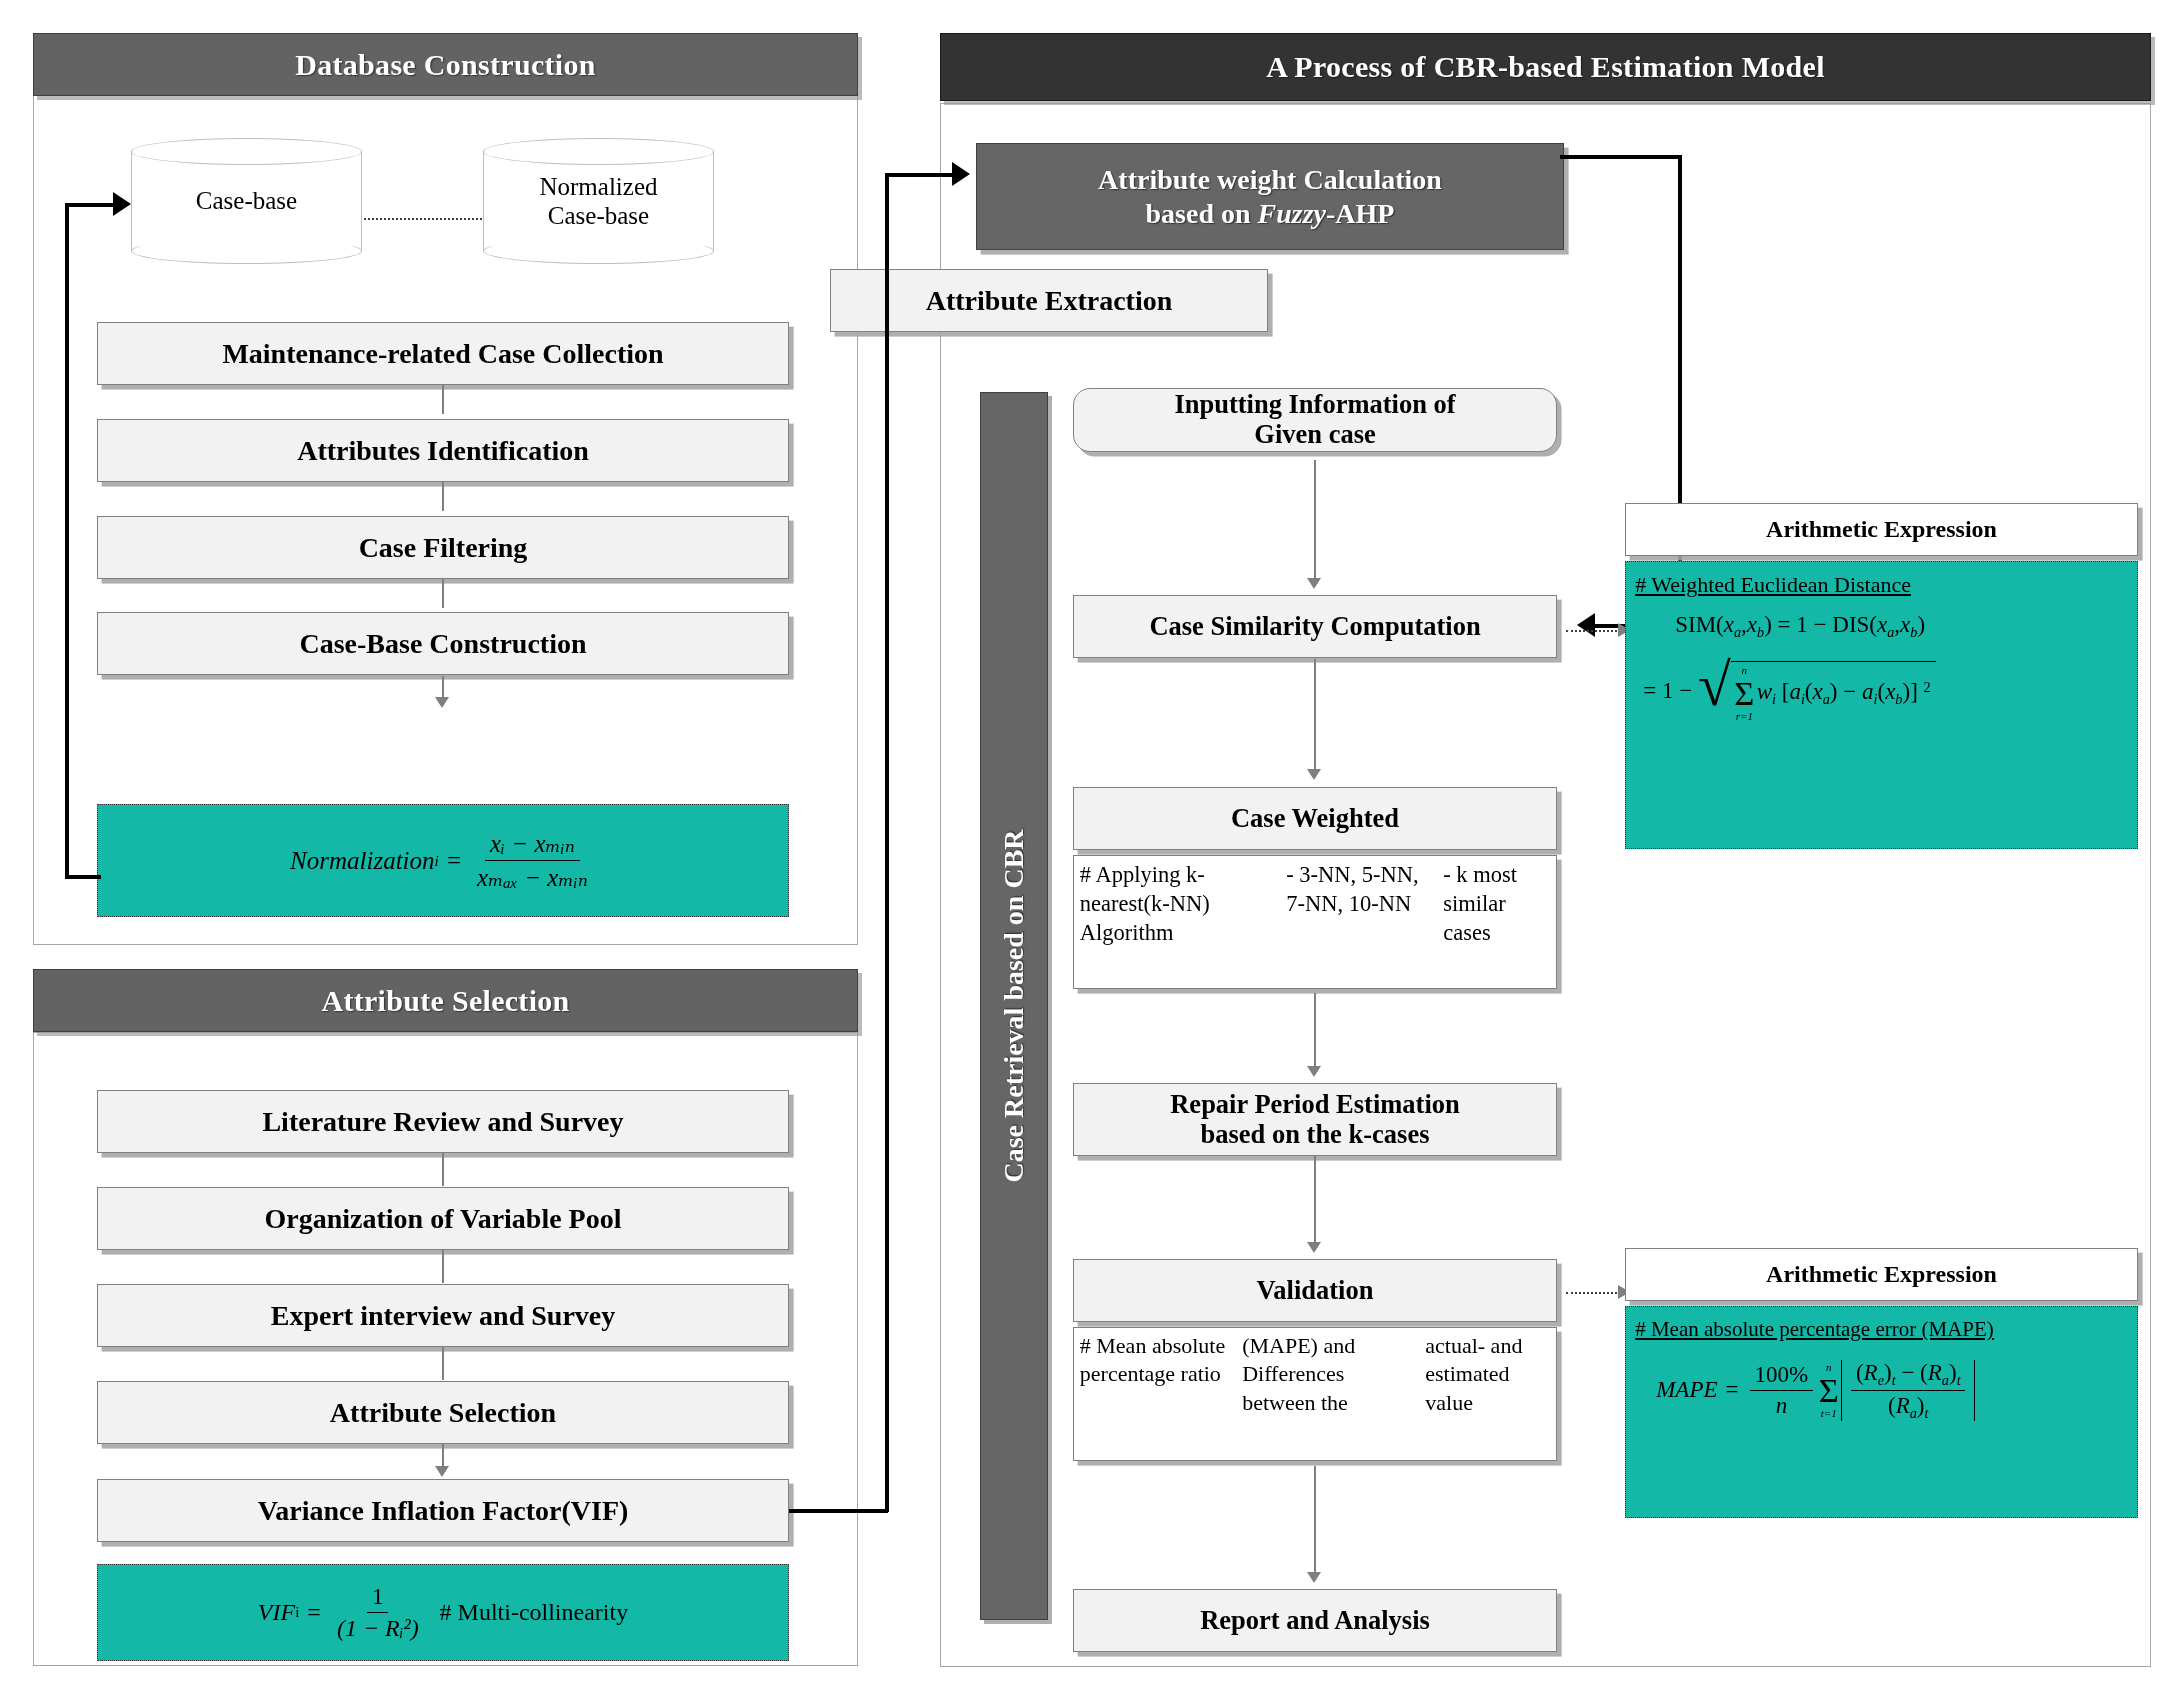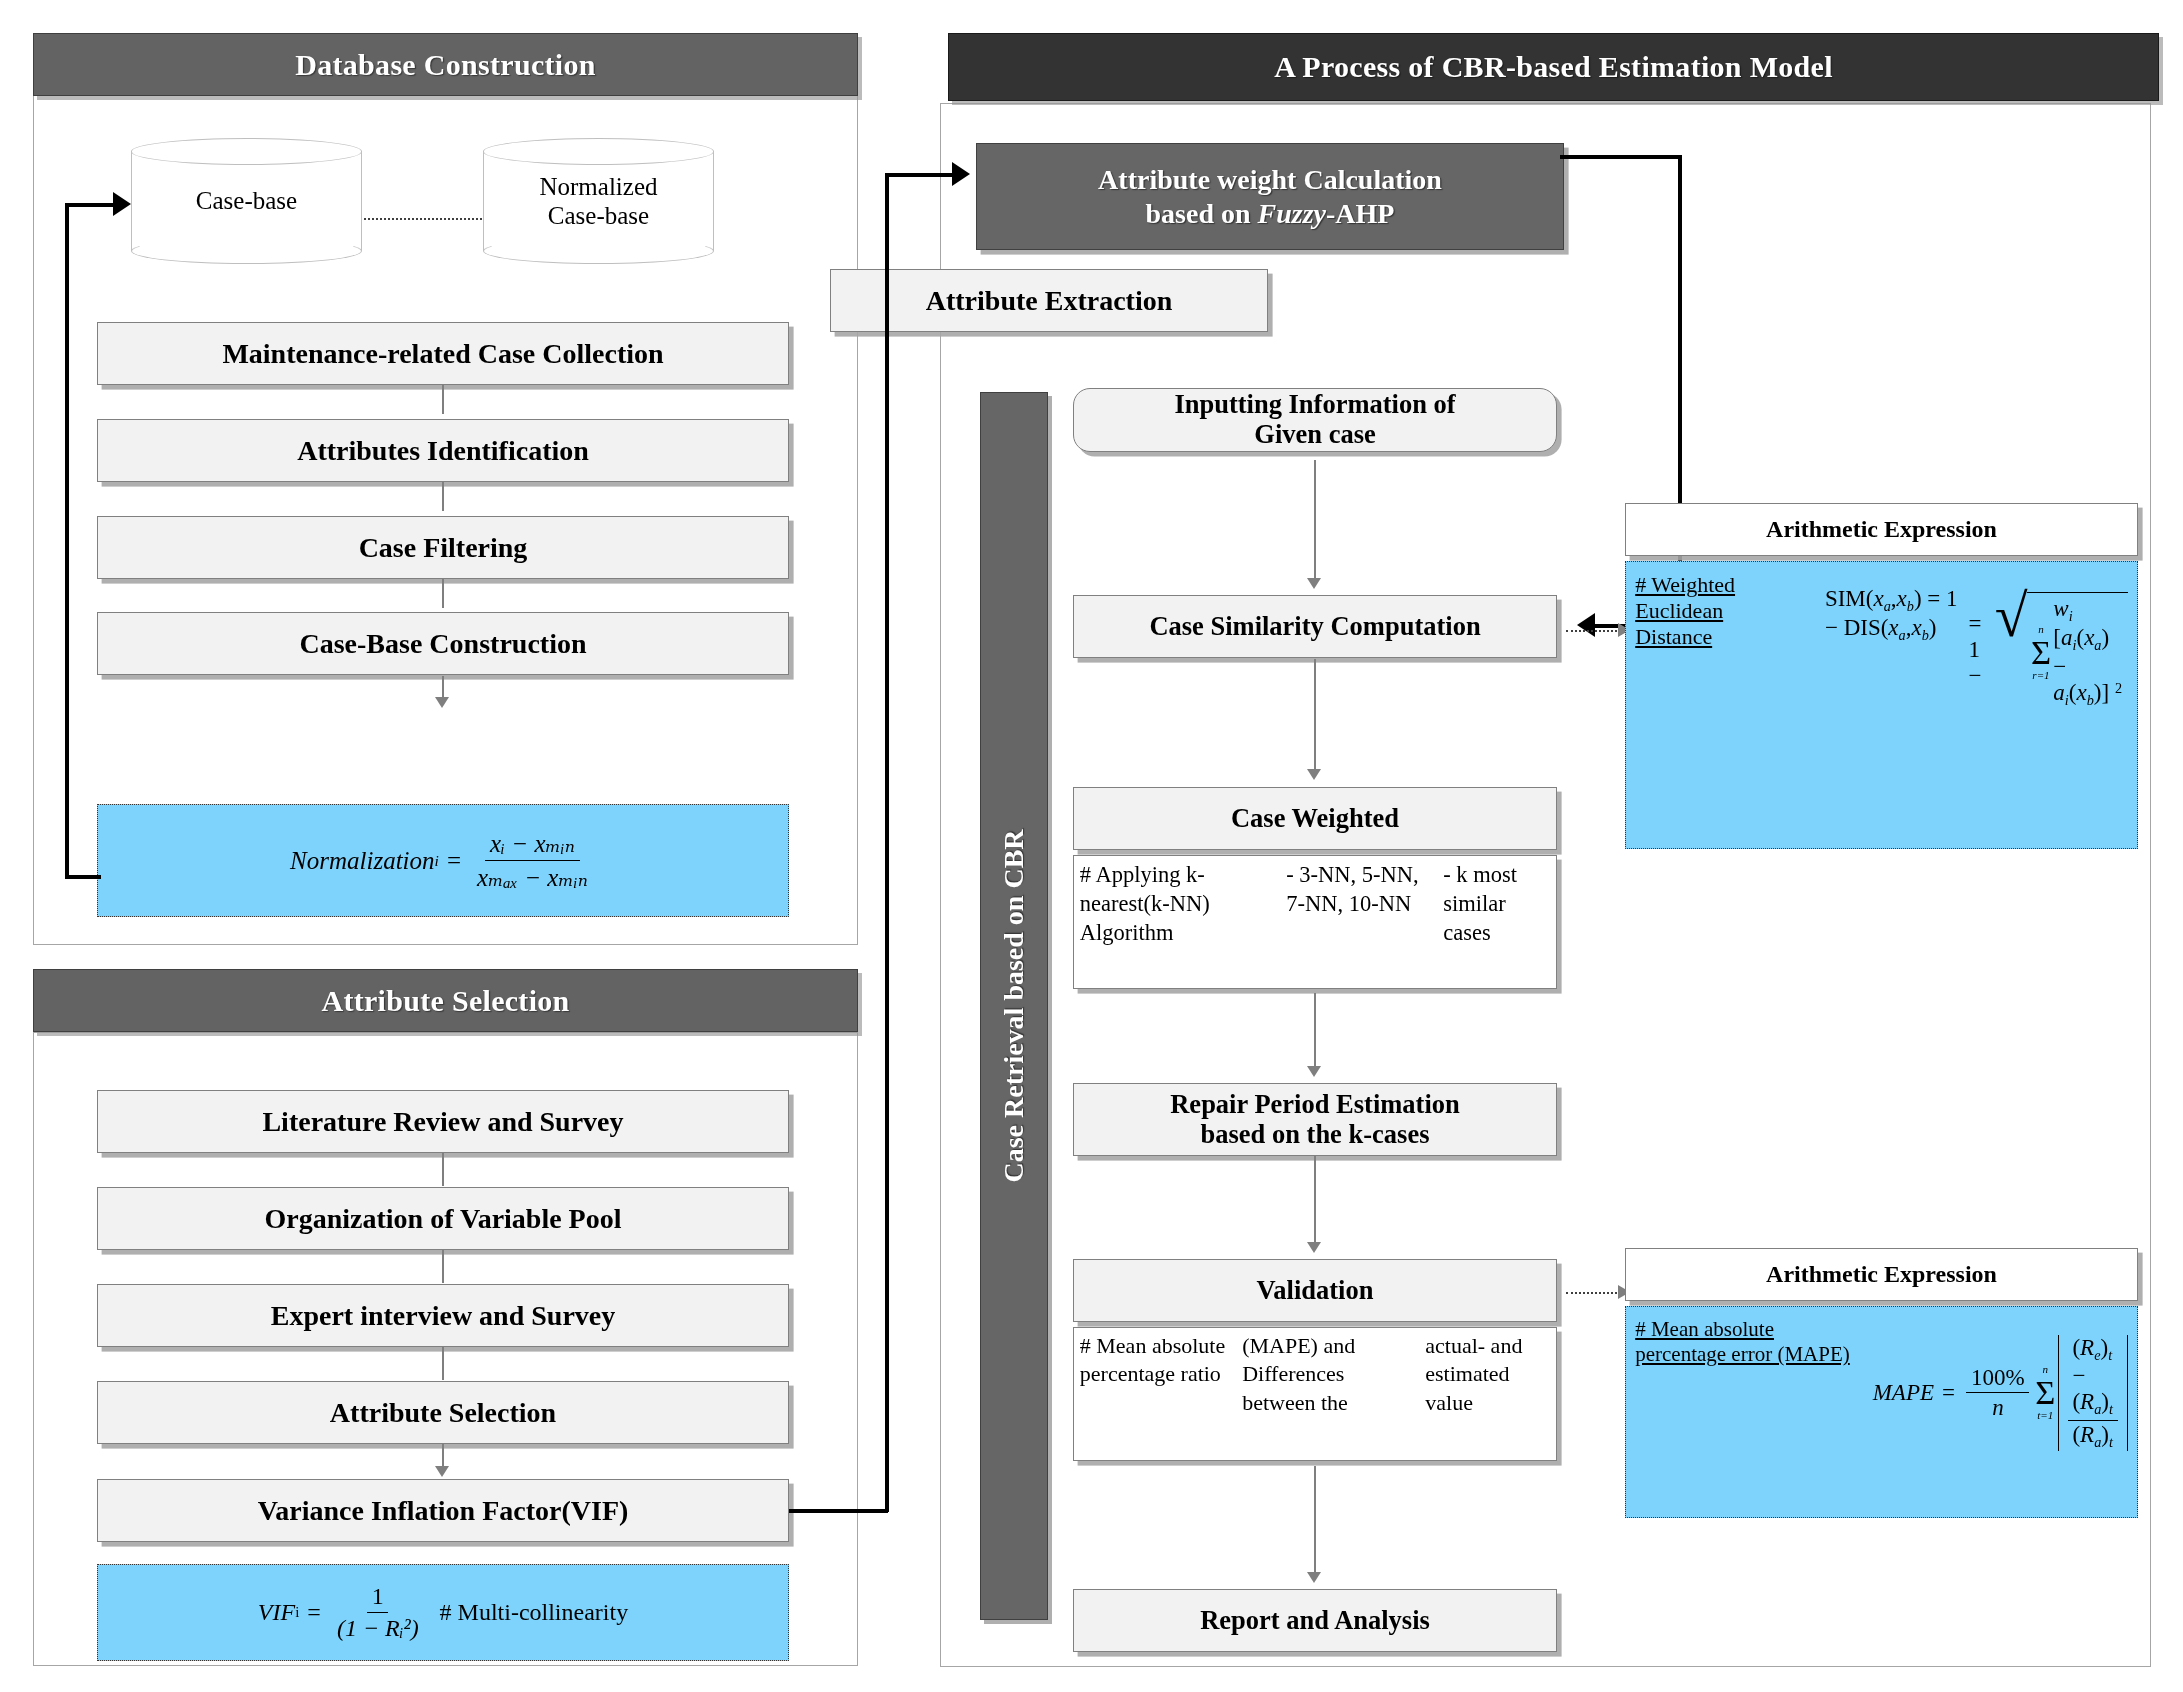--- a/index.html
+++ b/index.html
@@ -23,21 +23,21 @@
   .panel-header {
     position: absolute;
     box-sizing: border-box;
     display: flex; align-items: center; justify-content: center;
     color: #ffffff;
     font-weight: bold;
     text-shadow: 1.2px 1.2px 1.2px rgba(0,0,0,0.45);
     letter-spacing: 0.3px;
   }
   .hdr-grey { background: #636363; border: 1.7px solid #3f3f3f; box-shadow: 4px 4px 0 rgba(150,150,150,0.65); }
-  .hdr-dark { background: #333333; border: 1.7px solid #1a1a1a; box-shadow: 4px 4px 0 rgba(150,150,150,0.65); margin-left: 8px; }
+  .hdr-dark { background: #333333; border: 1.7px solid #1a1a1a; box-shadow: 4px 4px 0 rgba(150,150,150,0.65); }
 
   
   .pbox {
     position: absolute;
     box-sizing: border-box;
     background: #f2f2f2;
     border: 1.7px solid #808080;
     box-shadow: 4.6px 4.6px 0 rgba(166,166,166,0.9);
     display: flex; align-items: center; justify-content: center;
     text-align: center;
@@ -79,24 +79,24 @@
     background: #ffffff;
     border: 1.7px solid #808080;
     box-shadow: 4.6px 4.6px 0 rgba(166,166,166,0.9);
     display: flex; align-items: center; justify-content: center;
     text-align: center; font-weight: bold; color: #000;
   }
 
   .dotted-box {
     position: absolute;
     box-sizing: border-box;
-    background: #7dd3fc;
+    background: #14b8a6;
     border: 1.7px dotted #333;
     display: flex; align-items: center; justify-content: center;
-    flex-direction: row;
+    flex-direction: column;
   }
 
   
   .cyl {
     position: absolute;
   }
   .cyl .body {
     position: absolute; left: 0; right: 0; top: 12.7px; bottom: 12.7px;
     border-left: 1.7px solid #bfbfbf; border-right: 1.7px solid #bfbfbf;
     background: #ffffff;

